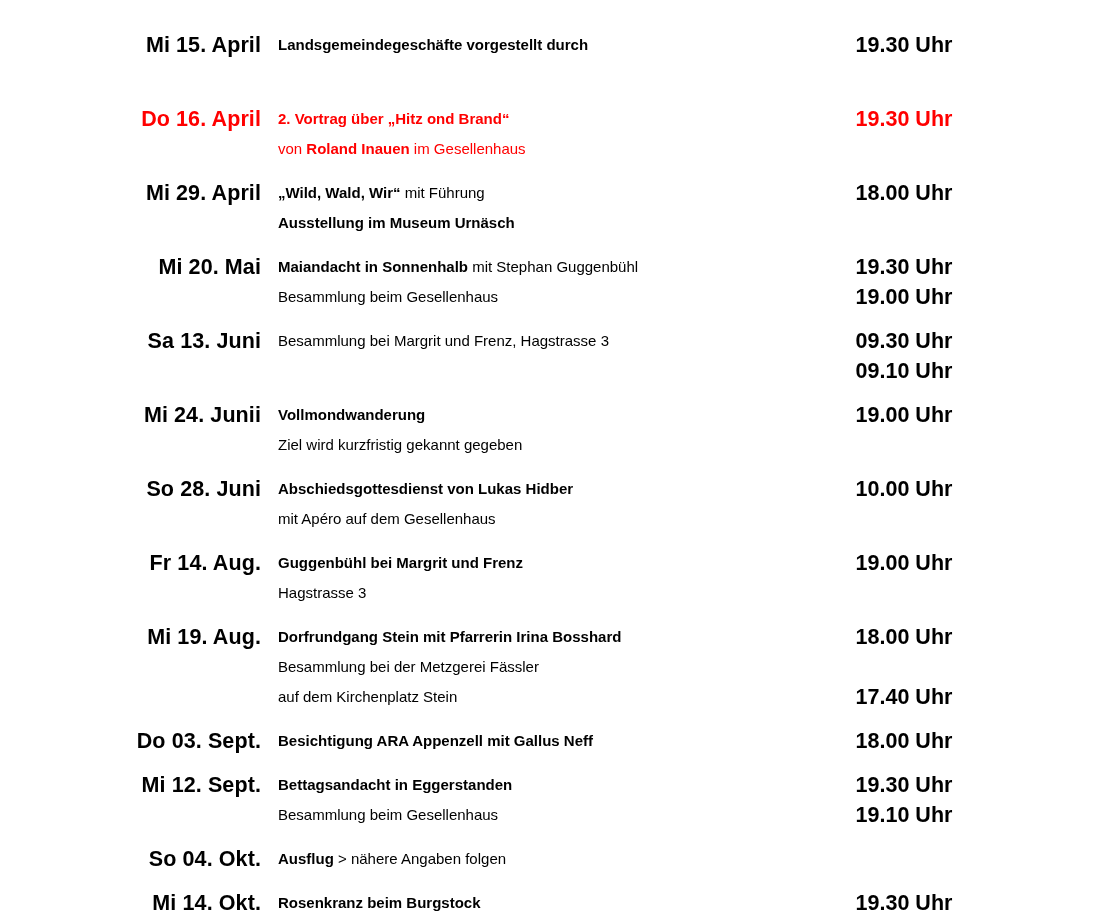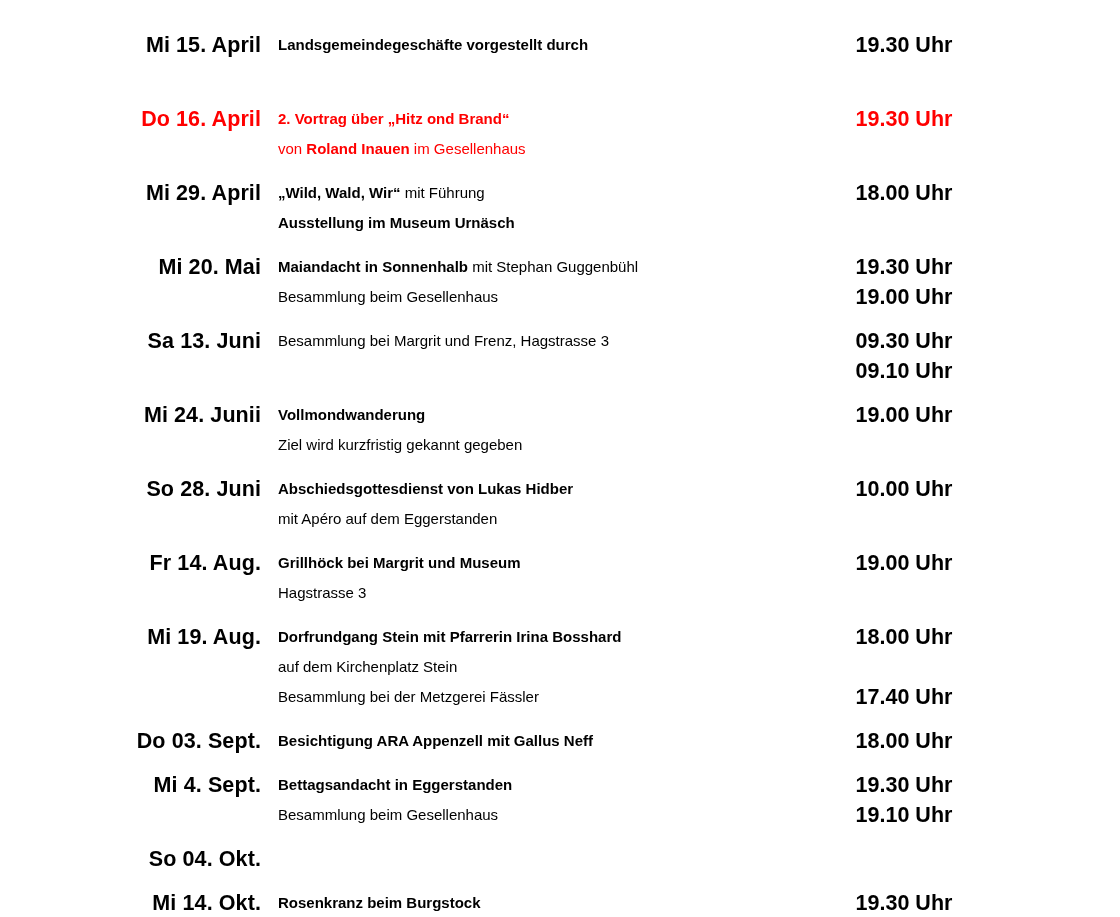--- a/index.html
+++ b/index.html
@@ -151,73 +151,76 @@
       </div>
       <div class="times-cell">
         <span class="time-line">19.00 Uhr</span>
         <span class="time-line empty"></span>
       </div>
     </div>
     <div class="event-row">
       <div class="date-cell">So 28. Juni</div>
       <div class="desc-cell">
         <span class="desc-line"><span class="seg-b">Abschiedsgottesdienst von Lukas Hidber</span></span>
-        <span class="desc-line"><span class="seg-n">mit Apéro auf dem Eggerstanden</span></span>
+        <span class="desc-line"><span class="seg-n">mit Apéro auf dem Gesellenhaus</span></span>
       </div>
       <div class="times-cell">
         <span class="time-line">10.00 Uhr</span>
         <span class="time-line empty"></span>
       </div>
     </div>
     <div class="event-row">
       <div class="date-cell">Fr  14. Aug.</div>
       <div class="desc-cell">
-        <span class="desc-line"><span class="seg-b">Grillhöck bei Margrit und Museum</span></span>
+        <span class="desc-line"><span class="seg-b">Guggenbühl bei Margrit und Frenz</span></span>
         <span class="desc-line"><span class="seg-n">Hagstrasse 3</span></span>
       </div>
       <div class="times-cell">
         <span class="time-line">19.00 Uhr</span>
         <span class="time-line empty"></span>
       </div>
     </div>
     <div class="event-row">
       <div class="date-cell">Mi 19. Aug.</div>
       <div class="desc-cell">
         <span class="desc-line"><span class="seg-b">Dorfrundgang Stein mit Pfarrerin Irina Bosshard</span></span>
+        <span class="desc-line"><span class="seg-n">Besammlung bei der Metzgerei Fässler</span></span>
         <span class="desc-line"><span class="seg-n">auf dem Kirchenplatz Stein</span></span>
-        <span class="desc-line"><span class="seg-n">Besammlung bei der Metzgerei Fässler</span></span>
       </div>
       <div class="times-cell">
         <span class="time-line">18.00 Uhr</span>
         <span class="time-line empty"></span>
         <span class="time-line">17.40 Uhr</span>
       </div>
     </div>
     <div class="event-row">
       <div class="date-cell">Do 03. Sept.</div>
       <div class="desc-cell">
         <span class="desc-line"><span class="seg-b">Besichtigung ARA Appenzell mit Gallus Neff</span></span>
       </div>
       <div class="times-cell">
         <span class="time-line">18.00 Uhr</span>
       </div>
     </div>
     <div class="event-row">
-      <div class="date-cell">Mi 4. Sept.</div>
+      <div class="date-cell">Mi 12. Sept.</div>
       <div class="desc-cell">
         <span class="desc-line"><span class="seg-b">Bettagsandacht in Eggerstanden</span></span>
         <span class="desc-line"><span class="seg-n">Besammlung beim Gesellenhaus</span></span>
       </div>
       <div class="times-cell">
         <span class="time-line">19.30 Uhr</span>
         <span class="time-line">19.10 Uhr</span>
       </div>
     </div>
     <div class="event-row">
       <div class="date-cell">So 04. Okt.</div>
+      <div class="desc-cell">
+        <span class="desc-line"><span class="seg-b">Ausflug</span><span class="seg-n"> &gt; nähere Angaben folgen</span></span>
+      </div>
       <div class="times-cell">
         <span class="time-line empty"></span>
       </div>
     </div>
     <div class="event-row">
       <div class="date-cell">Mi 14. Okt.</div>
       <div class="desc-cell">
         <span class="desc-line"><span class="seg-b">Rosenkranz beim Burgstock</span></span>
       </div>
       <div class="times-cell">

